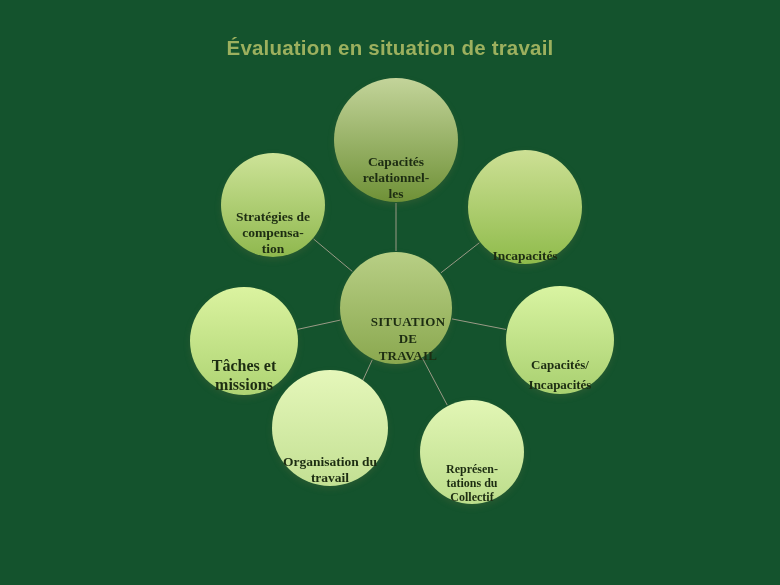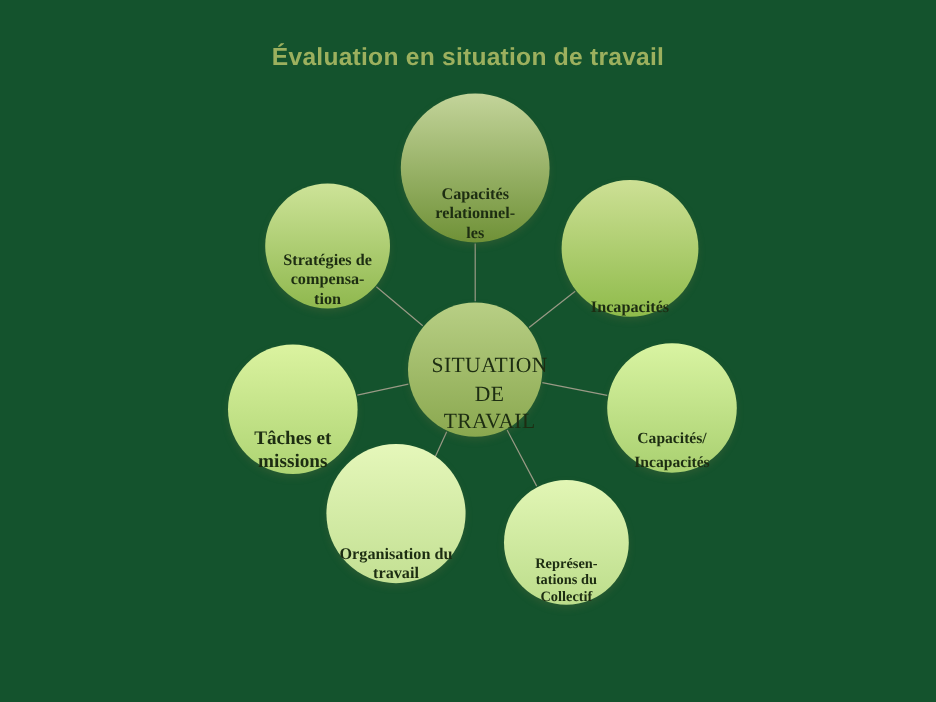--- a/index.html
+++ b/index.html
@@ -61,22 +61,22 @@
     padding: 0 6px;
     white-space: pre-line;
   }
 
   
   .hub {
     font-family: "Liberation Serif", "DejaVu Serif", serif;
     letter-spacing: 0.3px;
   }
   .hub .label {
-    font-size: 18px;
-    font-weight: normal;
+    font-size: 13px;
+    font-weight: bold;
     line-height: 1.32;
     margin-left: 24px;
   }
 
   
   .n-top .label        { font-size: 13.5px; }
   .n-topright .label   { font-size: 13.5px; }
   .n-right .label      { font-size: 13px;  line-height: 1.5; }
   .n-bottomright .label{ font-size: 12px; }
   .n-bottomleft .label { font-size: 13.5px; }

